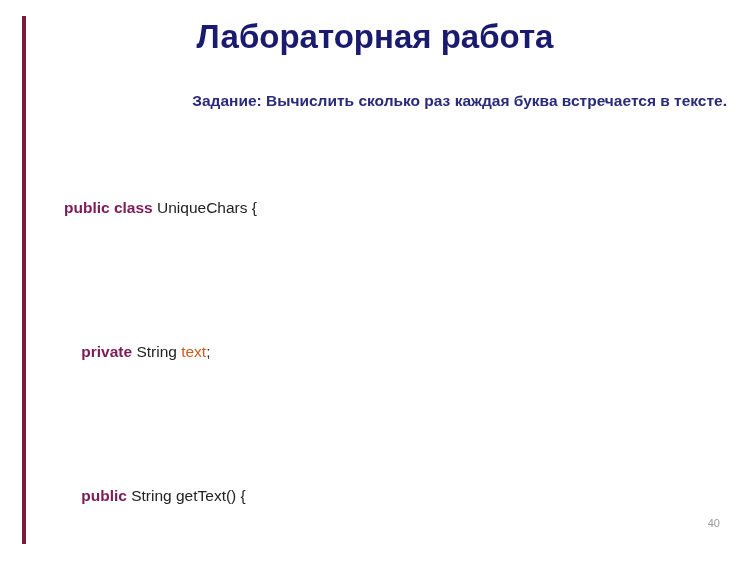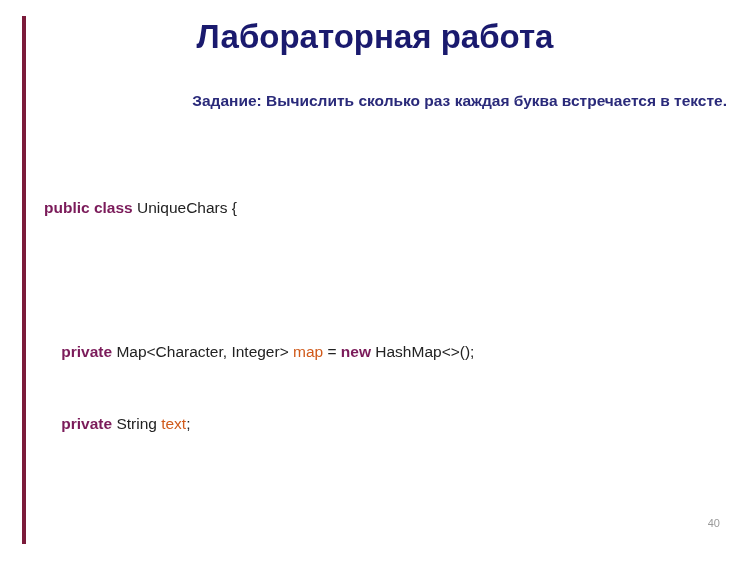--- a/index.html
+++ b/index.html
@@ -57,20 +57,21 @@
     top: 148px;
     width: 690px;
     font-size: 15.5px;
     line-height: 24px;
     color: #222222;
     white-space: pre;
   }
   .code .line {
     white-space: pre;
     min-height: 24px;
+    margin-left: 20px;
   }
   .kw {
     color: #7b1b5a;
     font-weight: bold;
   }
   .var {
     color: #d05a1a;
   }
   .plain {
     color: #222222;
@@ -93,21 +94,20 @@
 
   <div class="accent-bar"></div>
 
   <div class="title">Лабораторная работа</div>
 
   <div class="subtitle">Задание: Вычислить сколько раз каждая буква встречается в тексте.</div>
 
   <div class="code">
     <div class="line"><span class="kw">public class</span><span class="plain"> UniqueChars {</span></div>
     <div class="line blank"></div>
-    <div class="line">    <span class="kw">private</span><span class="plain"> Map&lt;Character, Integer&gt; </span><span class="var">map</span><span class="plain"> = </span><span class="kw">new</span><span class="plain"> HashMap&lt;&gt;();</span></div>
     <div class="line">    <span class="kw">private</span><span class="plain"> String </span><span class="var">text</span><span class="plain">;</span></div>
     <div class="line blank"></div>
     <div class="line">    <span class="kw">public</span><span class="plain"> String getText() {</span></div>
     
     
     
     
     
     
     

